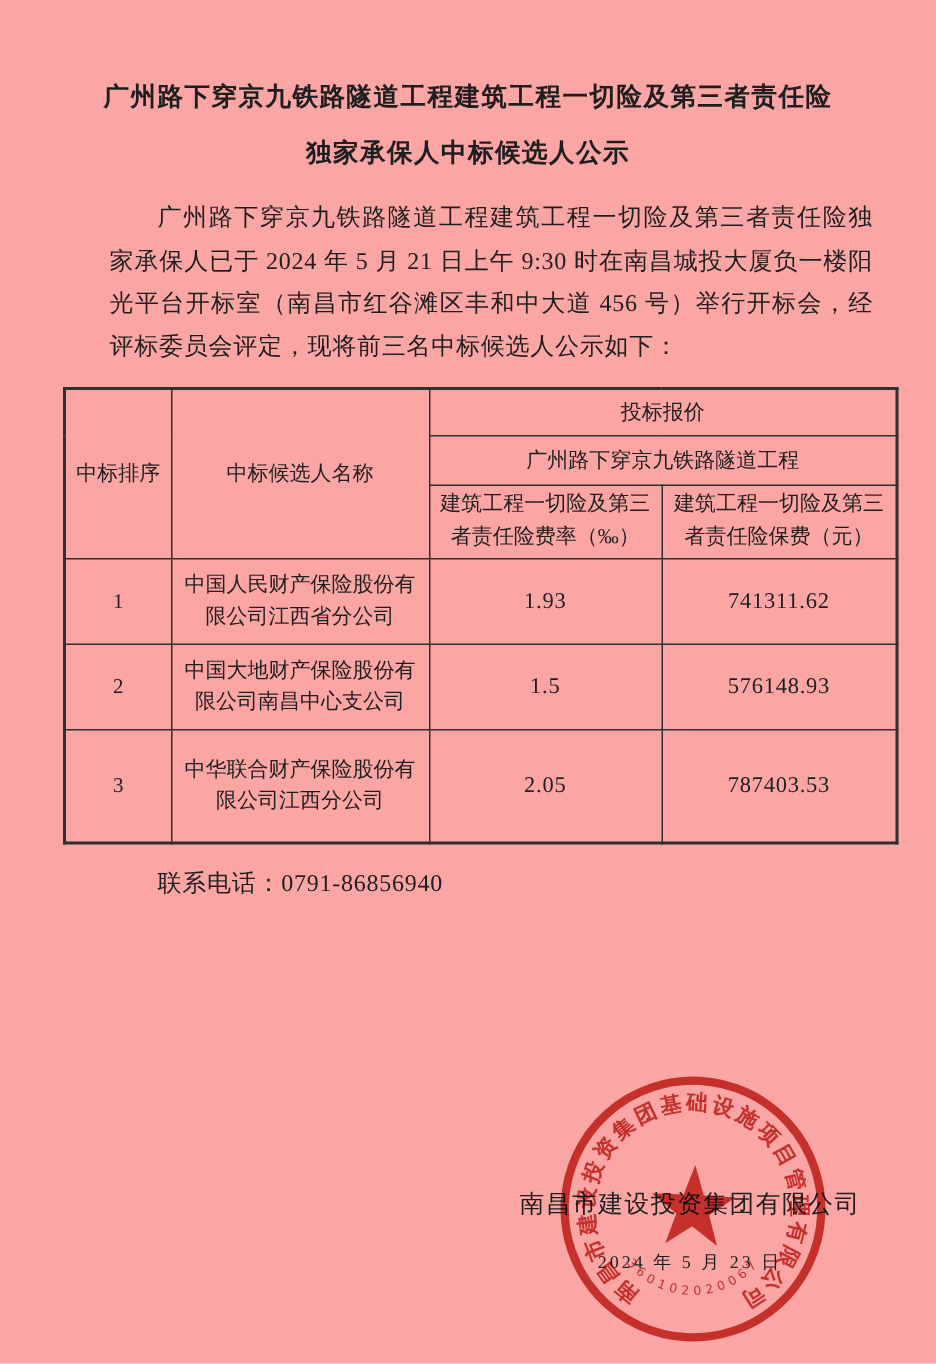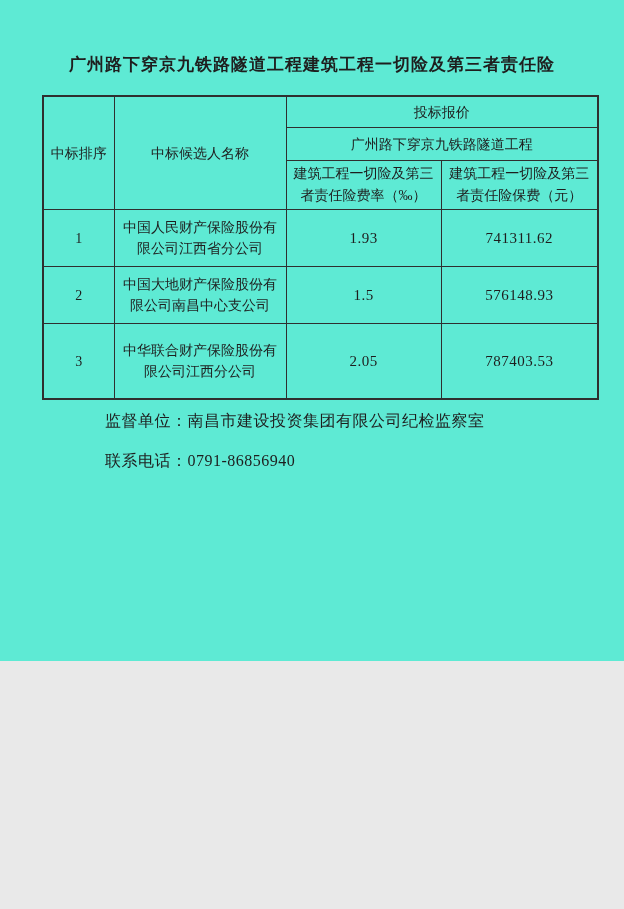--- a/index.html
+++ b/index.html
@@ -3,22 +3,22 @@
 <meta charset="utf-8">
 <style>
   html,body{margin:0;padding:0;}
   body{
     width:624px;height:909px;
     background:#e9e9e9;
     font-family:"Liberation Serif","DejaVu Serif",serif;
   }
   .page{
     position:relative;
-    width:624px;height:661px;
-    background:#5eead4;
+    width:624px;height:909px;
+    background:#fca5a5;
     color:#1e1e1e;
     overflow:hidden;
   }
   .title{
     padding-top:46px;
     text-align:center;
     font-weight:bold;
     font-size:17px;
     line-height:37px;
     letter-spacing:1px;
@@ -93,23 +93,25 @@
     transform:rotate(3deg);
   }
 </style>
 </head>
 <body>
 
 <div class="page">
 
   <div class="title">
     <div>广州路下穿京九铁路隧道工程建筑工程一切险及第三者责任险</div>
+    <div>独家承保人中标候选人公示</div>
   </div>
 
 
+  <p class="intro">广州路下穿京九铁路隧道工程建筑工程一切险及第三者责任险独家承保人已于 2024 年 5 月 21 日上午 9:30 时在南昌城投大厦负一楼阳光平台开标室（南昌市红谷滩区丰和中大道 456 号）举行开标会，经评标委员会评定，现将前三名中标候选人公示如下：</p>
 
   <table class="bid">
     <colgroup>
       <col style="width:71px">
         <col style="width:172px">
         <col style="width:155px">
         <col style="width:157px">
     </colgroup>
     <tbody>
       <tr class="h1">
@@ -138,21 +140,20 @@
       </tr>
       <tr class="data tall">
         <td>3</td>
         <td>中华联合财产保险股份有限公司江西分公司</td>
         <td class="num">2.05</td>
         <td class="num">787403.53</td>
       </tr>
     </tbody>
   </table>
 
-  <div class="line">监督单位：南昌市建设投资集团有限公司纪检监察室</div>
   <div class="line phone">联系电话：0791-86856940</div>
 
   <div class="signature">
     <div class="sig-company">南昌市建设投资集团有限公司</div>
     <div class="sig-date">2024 年 5 月 23 日</div>
   </div>
 
   <svg class="stamp" viewBox="0 0 200 200" xmlns="http://www.w3.org/2000/svg">
     <circle cx="100" cy="100" r="93" fill="none" stroke="#c43a32" stroke-width="6"></circle>
     <path id="sealRing" d="M 100,172 A 72,72 0 0,1 100,28 A 72,72 0 0,1 100,172" fill="none"></path>

